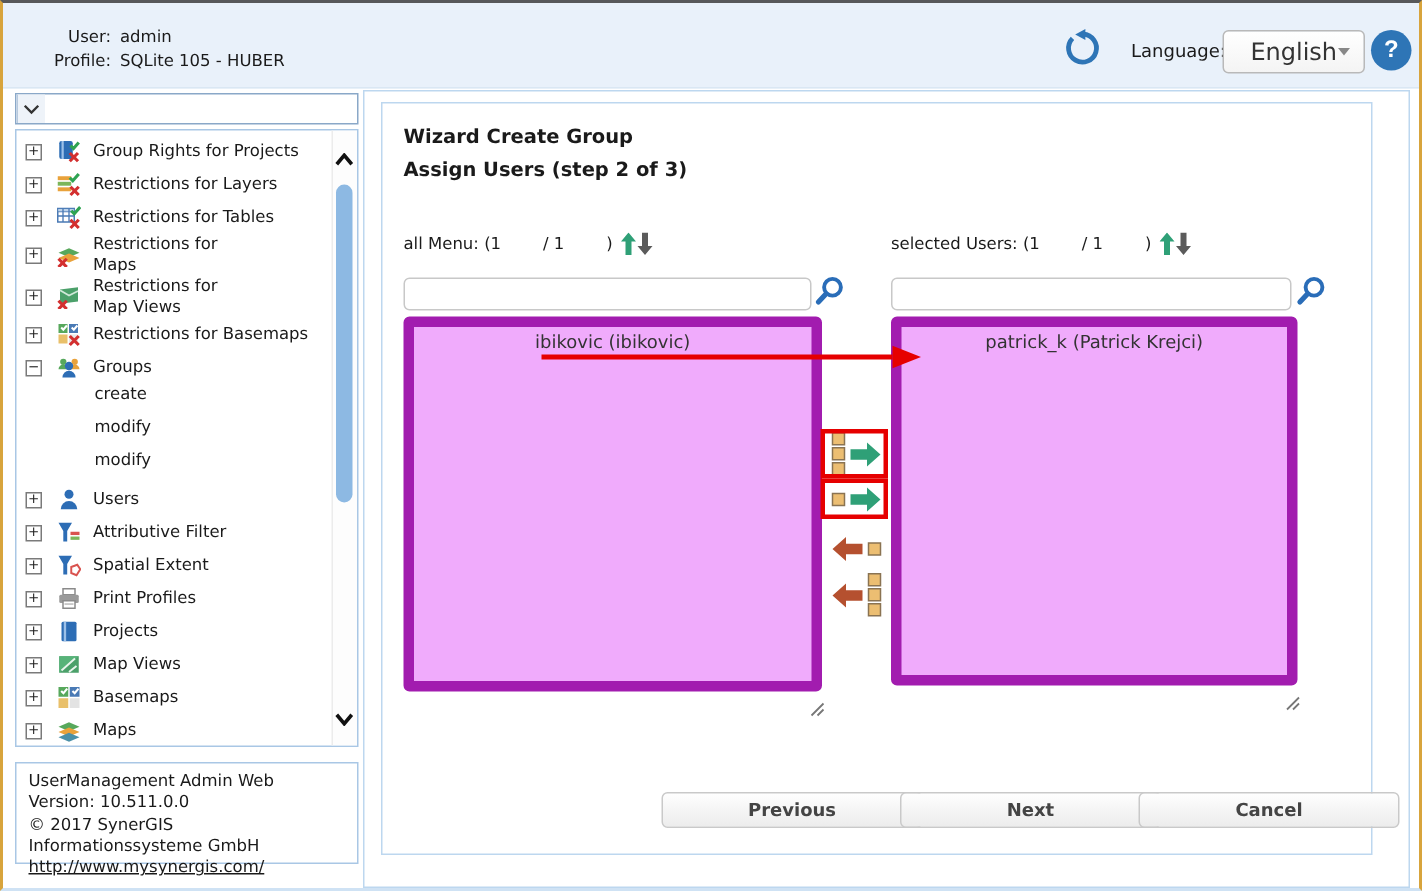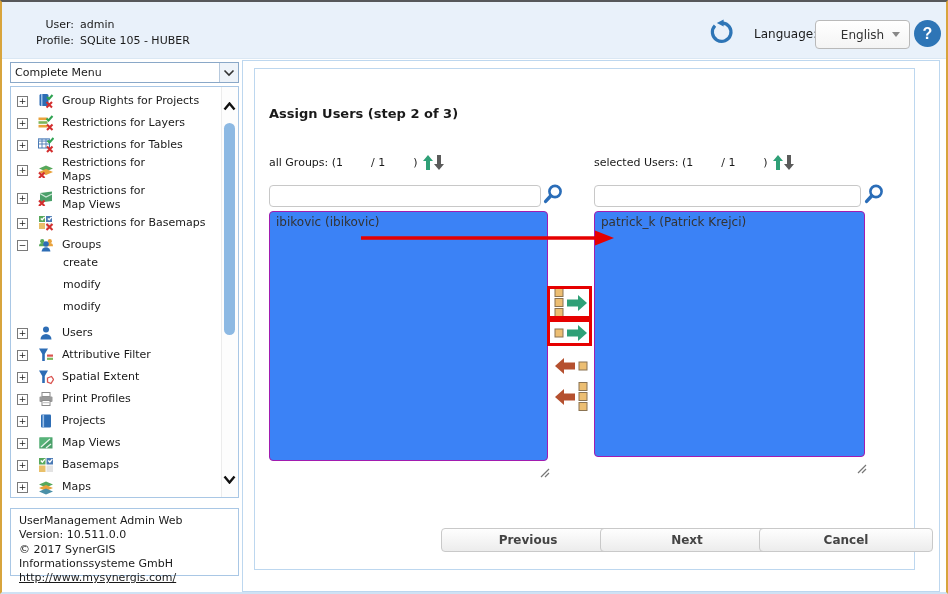--- a/index.html
+++ b/index.html
@@ -6,21 +6,21 @@
   .page{position:relative;width:948px;height:594px;box-sizing:border-box;overflow:hidden;
         font-family:"DejaVu Sans",sans-serif;color:#1a1a1a;background:#fff;
         border-top:2px solid #57585a;border-left:2px solid #d8a43c;border-right:2px solid #d8a43c;border-bottom:2px solid #cfe2f4;text-decoration:underline;}
   
   .header{position:absolute;left:0;top:0;width:100%;height:56px;background:#e9f1fa;border-bottom:1px solid #dae7f3;}
   .uinfo{position:absolute;left:20px;top:16px;font-size:11px;display:grid;grid-template-columns:52px auto;column-gap:6px;row-gap:3px;}
   .uinfo .lbl{text-align:right;}
   .refresh{position:absolute;left:706px;top:17px;width:26px;height:26px;cursor:pointer;background:none;border:none;padding:0;}
   .langlbl{position:absolute;left:752px;top:25px;font-size:12px;}
   .langsel{position:absolute;left:813px;top:18px;width:93px;height:27px;border:1px solid #b9b9b9;border-radius:4px;
-           background:linear-gradient(#ffffff,#f4f4f4);font-size:12px;color:#333;display:flex;align-items:center;justify-content:center;cursor:pointer;}
+           background:linear-gradient(#ffffff,#f4f4f4);font-size:16px;color:#333;display:flex;align-items:center;justify-content:center;cursor:pointer;}
   .langsel .caret{position:absolute;right:9px;top:11px;width:0;height:0;border-left:4px solid transparent;border-right:4px solid transparent;border-top:5px solid #888;}
   .help{position:absolute;left:912px;top:18px;width:27px;height:27px;border-radius:50%;background:#2e75b6;color:#fff;
         font-size:16px;font-weight:bold;display:flex;align-items:center;justify-content:center;border:none;cursor:pointer;}
   
   .menuselect{position:absolute;left:8px;top:60px;width:229px;height:21px;border:1px solid #8aa8c8;background:#fff;
               font-size:11px;display:flex;align-items:center;box-sizing:border-box;cursor:pointer;}
   .menuselect .mtext{padding-left:4px;flex:1;}
   .menuselect .mbtn{width:18px;height:100%;border-left:1px solid #b7c9dd;background:#eef3f9;display:flex;align-items:center;justify-content:center;}
   .treebox{position:absolute;left:8px;top:84px;width:229px;height:412px;border:1px solid #a9c7e5;background:#fff;box-sizing:border-box;overflow:hidden;}
   .treeinner{position:absolute;left:0;top:0;right:16px;bottom:0;overflow:hidden;padding-top:3px;}
@@ -41,21 +41,21 @@
   .maincontainer{position:absolute;left:240px;top:58px;width:698px;height:532px;border:1px solid #bdd7ef;background:#fff;box-sizing:border-box;}
   .panel{position:absolute;left:252px;top:66px;width:661px;height:502px;border:1px solid #bdd7ef;background:#fff;box-sizing:border-box;}
   .wtitle{position:absolute;left:14px;top:15px;font-size:13px;font-weight:bold;}
   .wsubtitle{position:absolute;left:14px;top:37px;font-size:13px;font-weight:bold;}
   .colheader{position:absolute;top:86px;font-size:11px;display:flex;align-items:center;white-space:pre;}
   .colheader .cnt{white-space:pre;}
   .colheader svg{margin-left:5px;cursor:pointer;}
   .searchbox{position:absolute;top:116px;height:22px;border:1px solid #c8c8c8;border-radius:4px;background:#fff;
              box-sizing:border-box;font-size:12px;padding:0 5px;font-family:"DejaVu Sans",sans-serif;}
   .mag{position:absolute;top:114px;width:22px;height:22px;background:none;border:none;padding:0;cursor:pointer;}
-  .listbox{position:absolute;top:142px;background:#3b82f6;border:1px solid #a21caf;border-radius:4px;box-sizing:border-box;overflow:hidden;}
+  .listbox{position:absolute;top:142px;background:#f0abfc;border:7px solid #a21caf;border-radius:4px;box-sizing:border-box;overflow:hidden;text-align:center;}
   .listbox .litem{padding:3px 6px;font-size:12px;color:#333;cursor:pointer;}
   .grip{position:absolute;cursor:nwse-resize;}
   .xferbtn{position:absolute;left:297px;background:none;border:none;padding:0;cursor:pointer;}
   .redrect{position:absolute;border:3px solid #e60000;box-sizing:border-box;pointer-events:none;}
   .redarrow{position:absolute;left:100px;top:158px;pointer-events:none;}
   .wbtn{position:absolute;top:459px;width:174px;height:24px;border:1px solid #c9c9c9;border-radius:4px;
         background:linear-gradient(#fefefe,#ececec);font-family:"DejaVu Sans",sans-serif;font-size:12px;font-weight:bold;color:#444;cursor:pointer;}
 </style>
 </head>
 <body>
@@ -79,21 +79,20 @@
     <div class="langsel">
       <span>English</span>
       <span class="caret"></span>
     </div>
     <button class="help">
         <span>?</span>
       </button>
   </div>
 
   <div class="menuselect">
-    <span class="mtext">Complete Menu</span>
     <span class="mbtn">
       <svg width="12" height="8" viewBox="0 0 12 8">
           <path d="M1.5 1.5 L6 6 L10.5 1.5" fill="none" stroke="#333" stroke-width="1.6"></path>
         </svg>
     </span>
   </div>
 
   <div class="treebox">
     <div class="treeinner">
 
@@ -320,24 +319,25 @@
   <div class="aboutbox">
     <div>UserManagement Admin Web</div>
     <div>Version: 10.511.0.0</div>
     <div>© 2017 SynerGIS Informationssysteme GmbH</div>
     <a href="#">http://www.mysynergis.com/</a>
   </div>
 
   <div class="maincontainer"></div>
 
   <div class="panel">
+    <div class="wtitle">Wizard Create Group</div>
     <div class="wsubtitle">Assign Users (step 2 of 3)</div>
 
     <div class="colheader" style="left:14px;">
-      <span>all Groups: </span><span class="cnt">(1        / 1        )</span>
+      <span>all Menu: </span><span class="cnt">(1        / 1        )</span>
       <svg width="22" height="15" viewBox="0 0 22 15">
           <polygon points="5,0 10,6 7,6 7,15 3,15 3,6 0,6" fill="#2fa077"></polygon>
           <polygon points="16,15 21,9 18,9 18,0 14,0 14,9 11,9" fill="#5b5b5b"></polygon>
         </svg>
     </div>
     <input class="searchbox" style="left: 14px; width: 272px;" value="">
     <button class="mag" style="left:287px;">
       <svg width="22" height="22" viewBox="0 0 22 22">
           <circle cx="13" cy="8.5" r="5.6" fill="none" stroke="#2a6db8" stroke-width="2.6"></circle>
           <line x1="8.6" y1="13" x2="3.6" y2="18.4" stroke="#2a6db8" stroke-width="3.4" stroke-linecap="round"></line>

